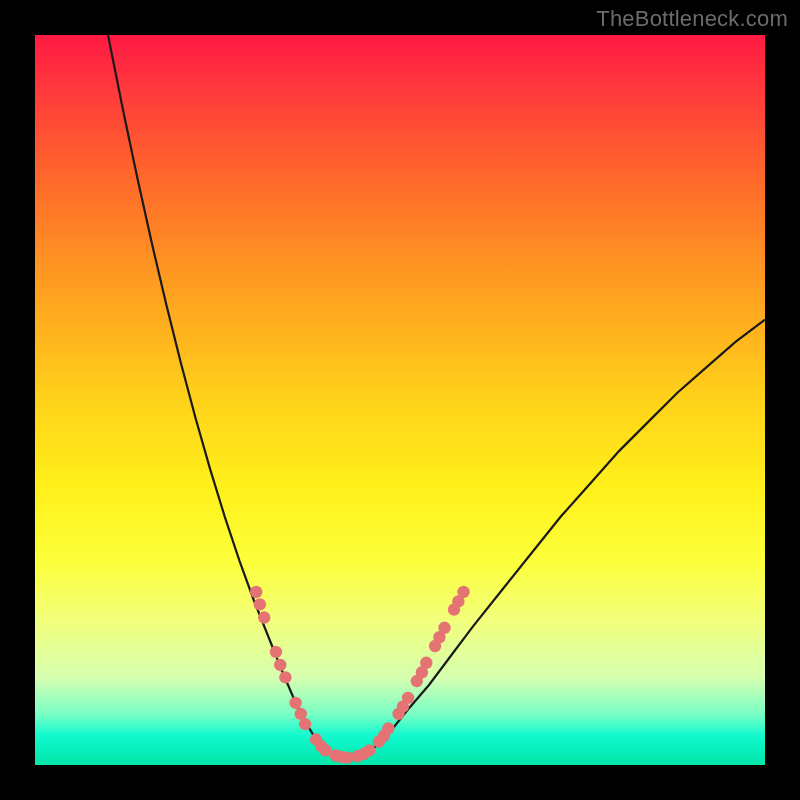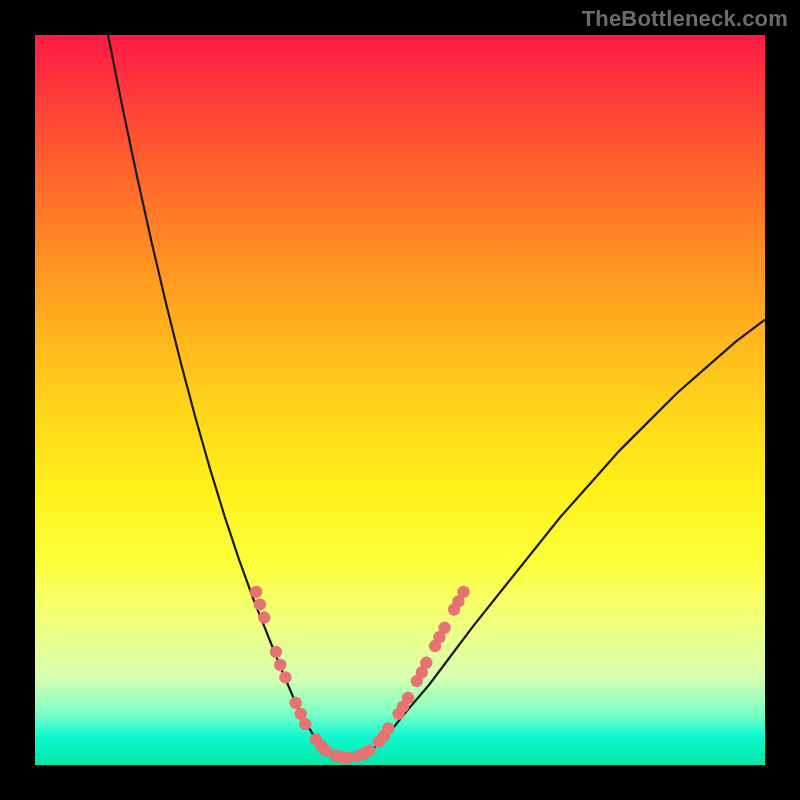--- a/index.html
+++ b/index.html
@@ -36,21 +36,21 @@
       #07efbb 98%,
       #06e6a8 100%
     );
   }
   .watermark {
     position: absolute;
     top: 6px;
     right: 12px;
     font-family: Arial, Helvetica, sans-serif;
     font-size: 22px;
-    font-weight: 700;
+    font-weight: 400;
     color: #6b6b6b;
     letter-spacing: 0.2px;
     z-index: 10;
   }
   svg.curve {
     position: absolute;
     left: 0;
     top: 0;
     width: 730px;
     height: 730px;

